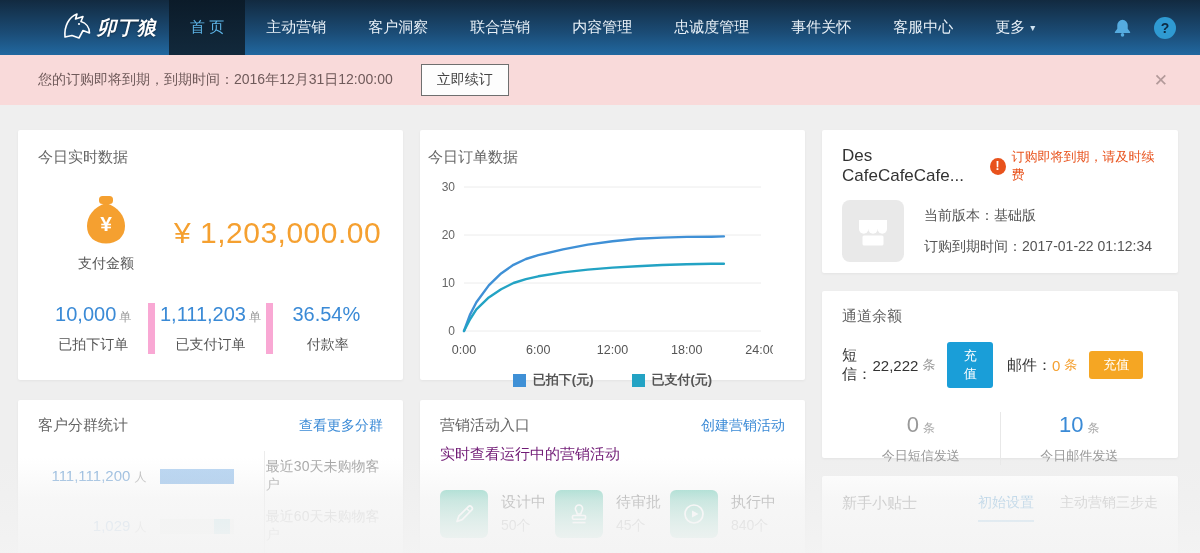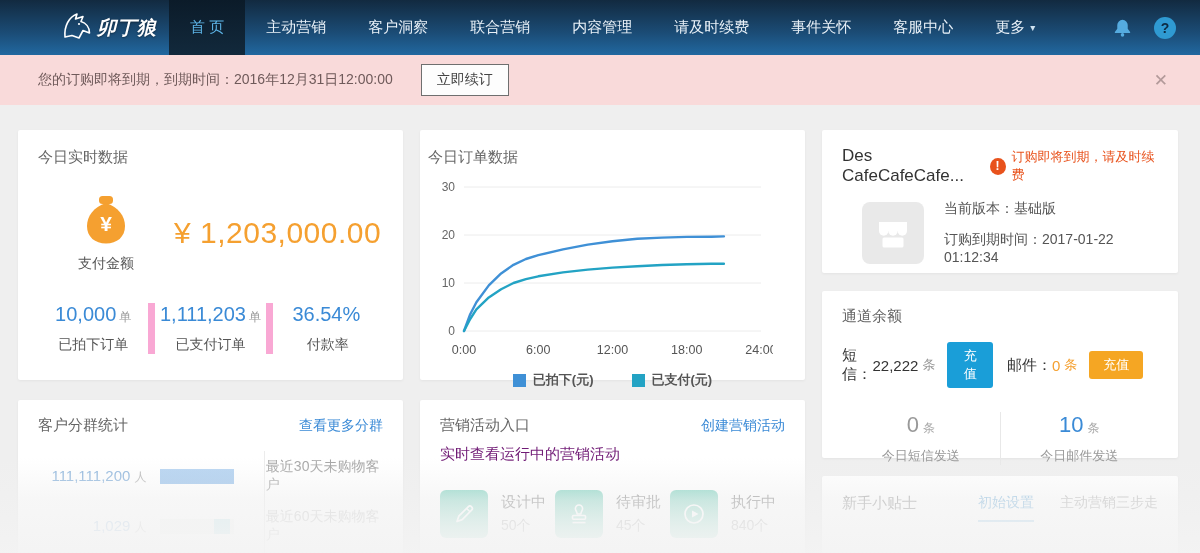--- a/index.html
+++ b/index.html
@@ -51,21 +51,21 @@
   .legend-item { display:flex; align-items:center; gap:7px; font-size:13px; color:#555; cursor:pointer; }
   .legend-swatch { width:13px; height:13px; display:inline-block; }
 
   
   .card-account { height:143px; padding:16px 20px; margin-bottom:18px; }
   .account-head { display:flex; align-items:center; justify-content:space-between; }
   .account-name { font-size:17px; color:#333; }
   .account-warning { display:flex; align-items:center; gap:6px; }
   .warn-badge { width:17px; height:17px; border-radius:50%; background:#e8521c; color:#fff; font-size:12px; font-weight:bold; display:flex; align-items:center; justify-content:center; }
   .warn-text { font-size:13px; color:#e8521c; }
-  .shop-row { display:flex; align-items:center; margin-top:14px;margin-left:20px; }
+  .shop-row { display:flex; align-items:center; margin-top:14px; }
   .shop-tile { width:62px; height:62px; border-radius:8px; background:#e9e9e9; display:flex; align-items:center; justify-content:center; flex:0 0 62px; }
   .shop-info { margin-left:20px; font-size:14px; color:#555; }
   .shop-info div + div { margin-top:13px; }
 
   
   .card-channel { height:167px; padding:16px 20px; margin-bottom:18px; }
   .balance-row { display:flex; margin-top:16px; align-items:center; }
   .balance-half { flex:1; display:flex; align-items:center; }
   .bal-label { font-size:15px; color:#333; }
   .bal-val { font-size:15px; color:#333; }
@@ -144,21 +144,21 @@
   <div class="nav-item">
       <span>客户洞察</span>
     </div>
   <div class="nav-item">
       <span>联合营销</span>
     </div>
   <div class="nav-item">
       <span>内容管理</span>
     </div>
   <div class="nav-item">
-      <span>请及时续费</span>
+      <span>忠诚度管理</span>
     </div>
   <div class="nav-item">
       <span>事件关怀</span>
     </div>
   <div class="nav-item">
       <span>客服中心</span>
     </div>
   <div class="nav-item">
     <span>更多</span>
     <span class="nav-caret">▾</span>

